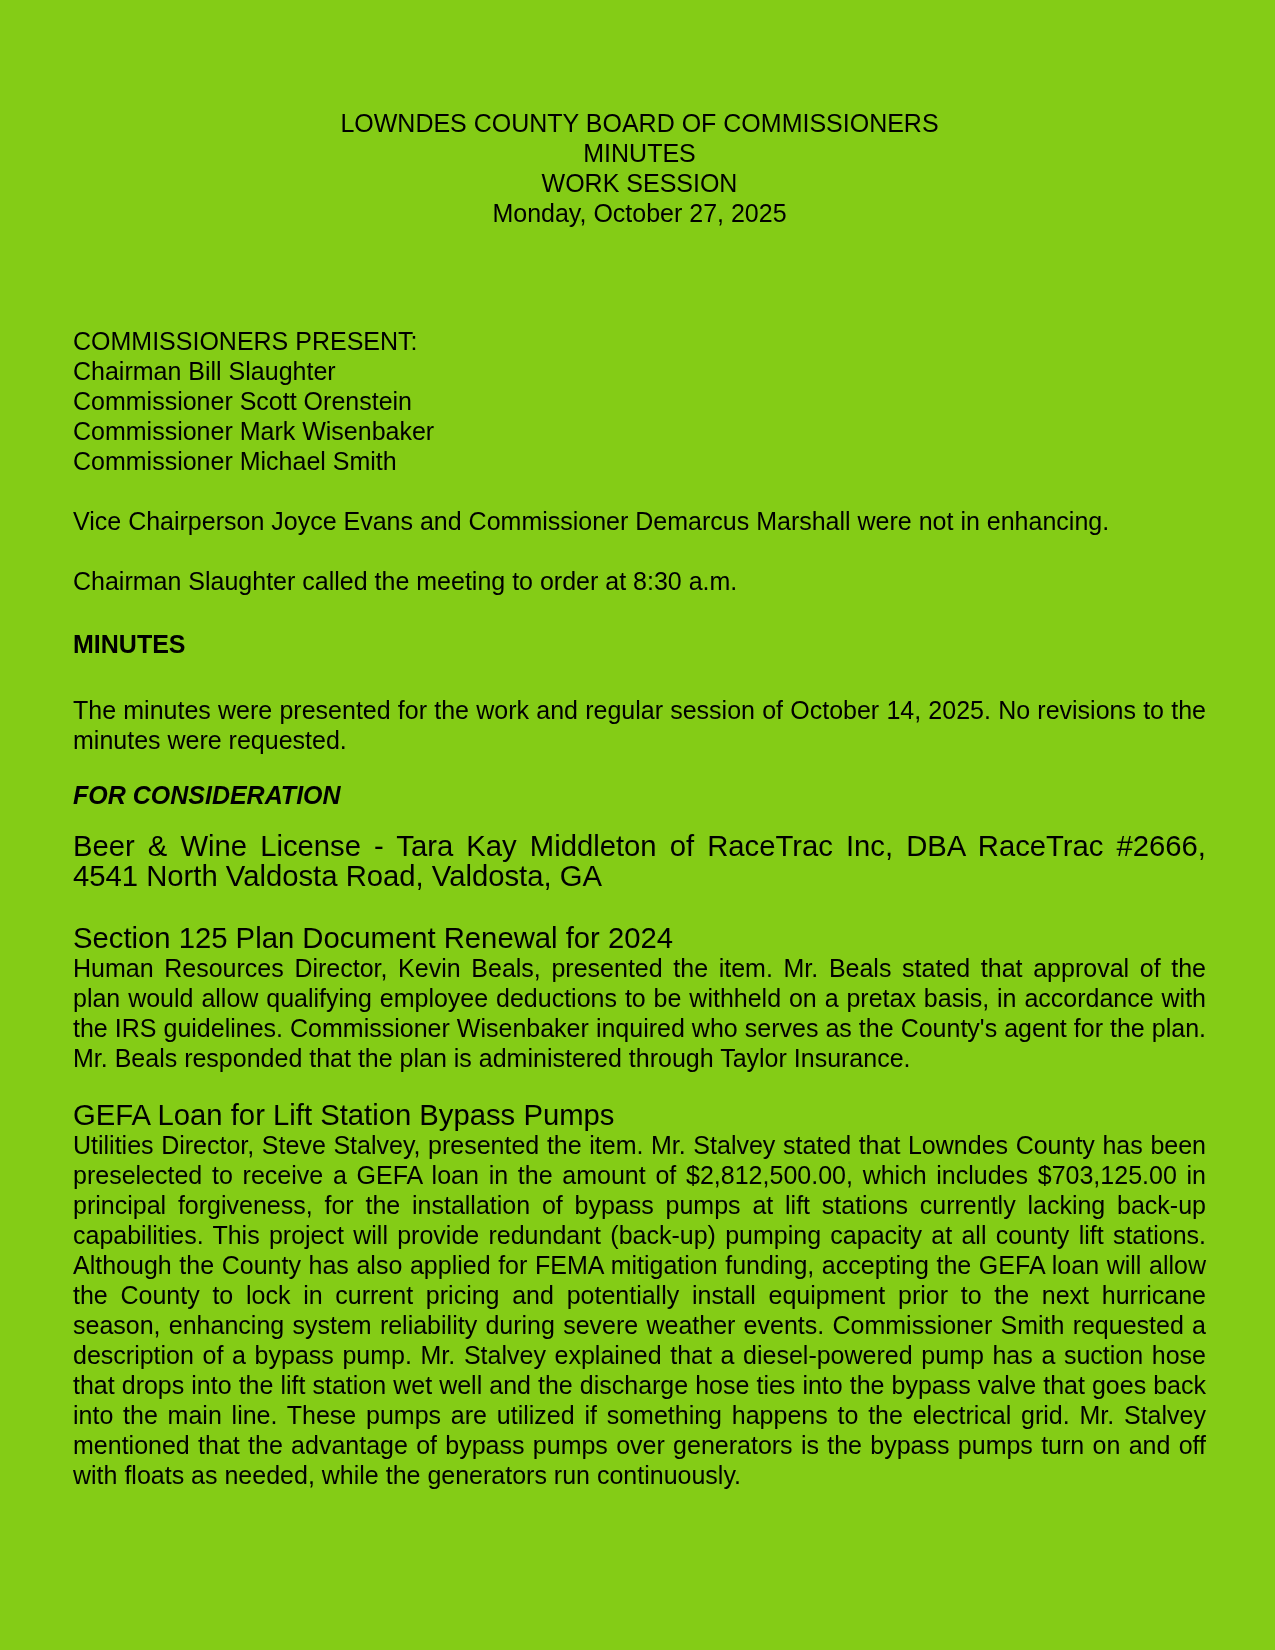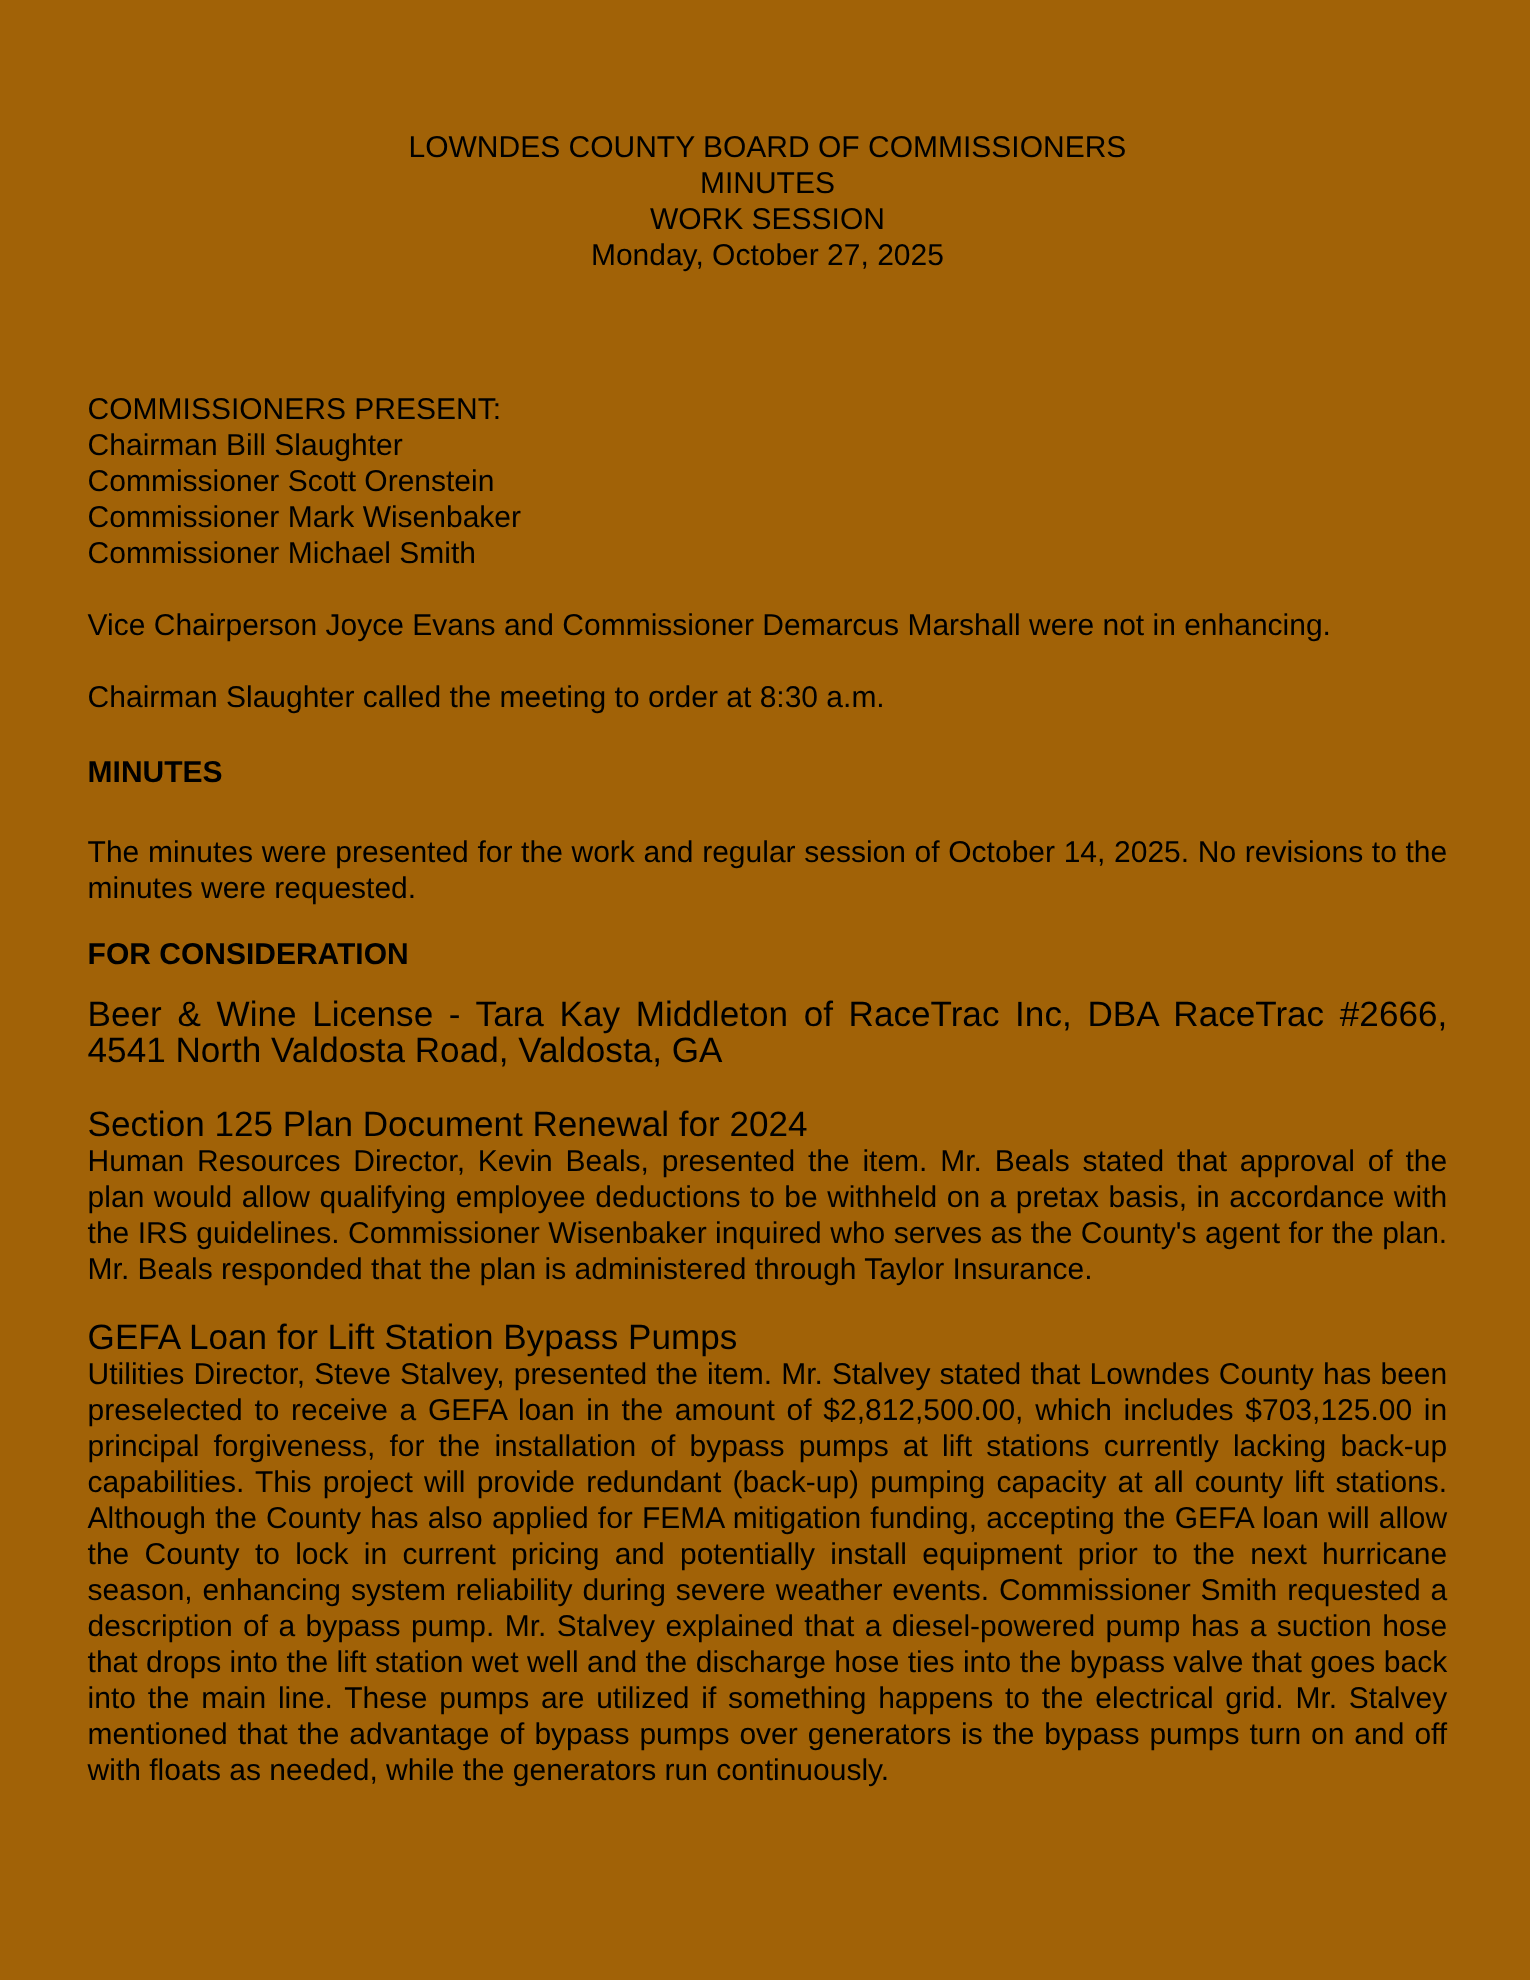--- a/index.html
+++ b/index.html
@@ -12,32 +12,32 @@
     line-height: 30px;
     color: #000000;
     -webkit-font-smoothing: antialiased;
   }
   .page {
     position: relative;
     width: 1275px;
     height: 1650px;
     padding: 108px 69px 0 73px;
     overflow: hidden;
-    background: #a16207;
+    background: #84cc16;
   }
   .col { width: 1133px; }
   .title-block { text-align: center; }
   .title-block p { white-space: nowrap; }
   .attendance { margin-top: 98px; }
   .vice-note { margin-top: 30px; }
   .call-note { margin-top: 30px; }
   .section-heading { font-size: 25px; line-height: 30px; font-weight: bold; }
   .h-minutes { margin-top: 33px; }
   .minutes-body { margin-top: 36px; text-align: justify; }
-  .h-consideration { margin-top: 25px; }
+  .h-consideration { margin-top: 25px; font-style: italic; }
   .item { margin-top: 27px; }
   .item-beer { margin-top: 21px; }
   .item-125 { margin-top: 32px; }
   .item-gefa { }
   .item-title { font-weight: normal; text-align: justify; }
   .item-body { text-align: justify; }
 </style>
 </head>
 <body>
 

